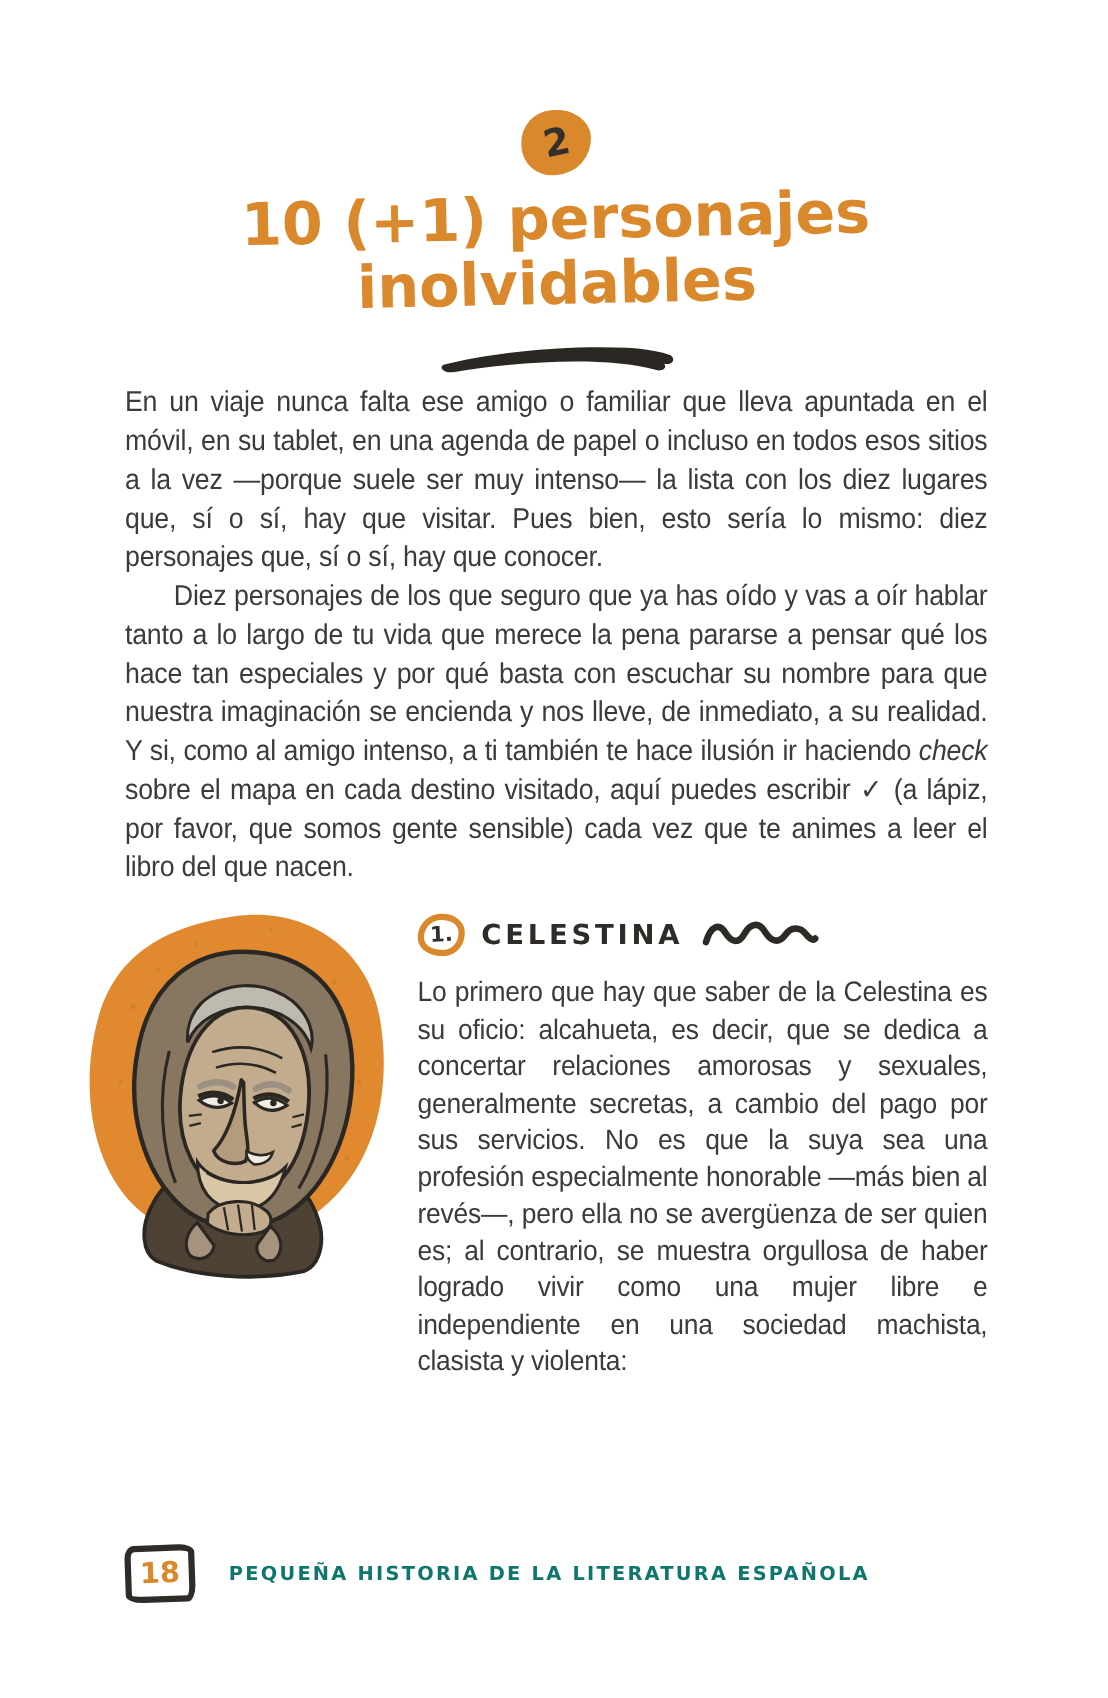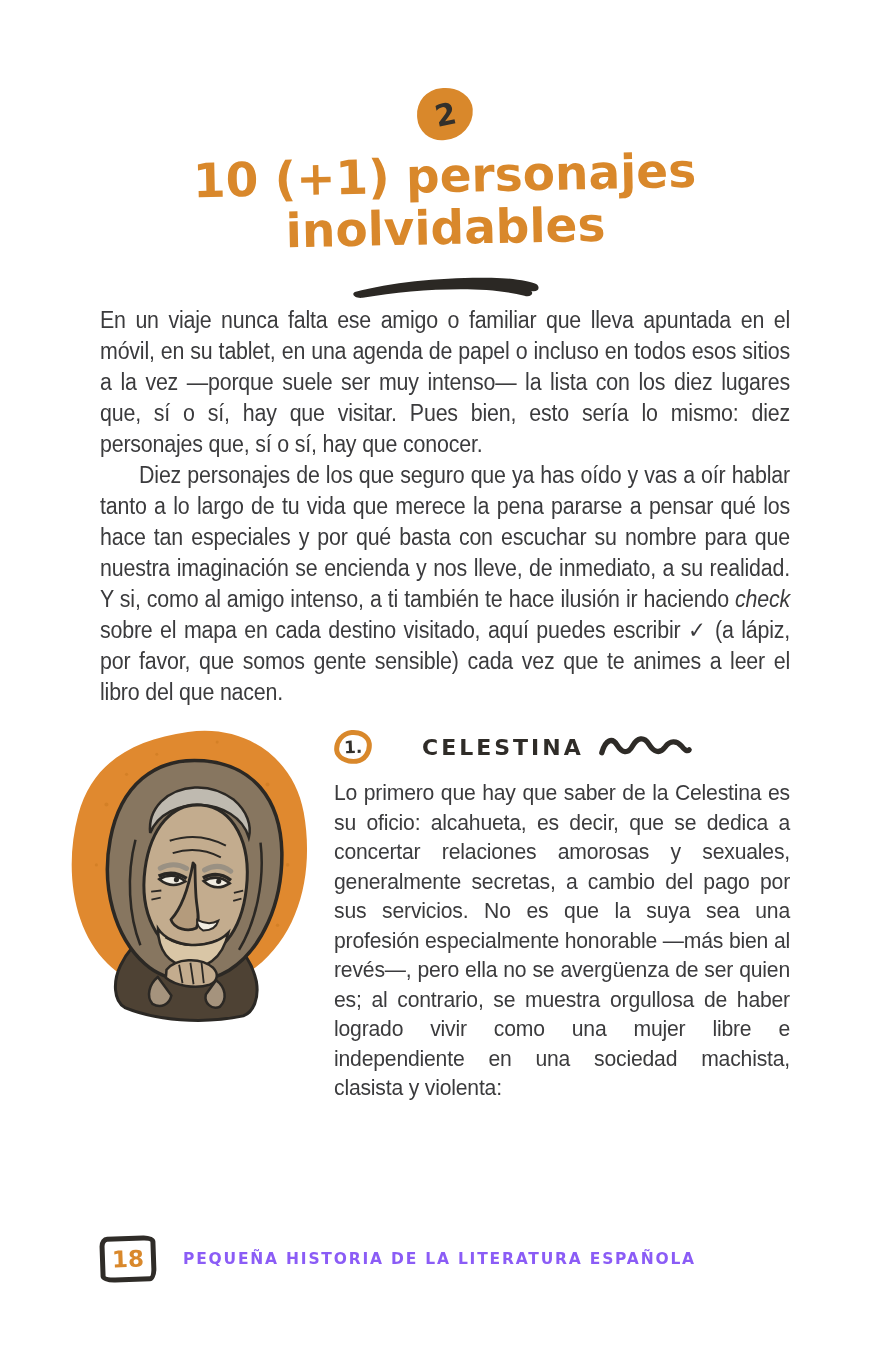--- a/index.html
+++ b/index.html
@@ -81,21 +81,20 @@
   .section-ring span {
     font-family: "DejaVu Sans", sans-serif;
     font-weight: 700; font-size: 17px; color: #33302B;
     transform: rotate(4deg);
   }
   .section-title {
     font-family: "DejaVu Sans", sans-serif;
     font-weight: 700; font-size: 22px;
     letter-spacing: 3px;
     color: #2F2C28;
-    margin-left: 37px;
   }
   .section-body {
     font-size: 22.5px;
     line-height: 29.5px;
     letter-spacing: -0.2px;
     text-align: justify;
     transform: scaleX(0.94);
     transform-origin: 0 0;
     width: calc(100% / 0.94);
   }
@@ -114,21 +113,21 @@
     display: flex; align-items: center; justify-content: center;
   }
   .page-box span {
     font-family: "DejaVu Sans", sans-serif;
     font-weight: 700; font-size: 23px; color: #D9882B;
   }
   .book-title {
     font-family: "DejaVu Sans", sans-serif;
     font-weight: 700; font-size: 15.5px;
     letter-spacing: 1.8px;
-    color: #8b5cf6;
+    color: #0f766e;
   }
 </style>
 </head>
 <body>
 
 <div class="page">
 
   <div class="chapter-badge">
     <span>2</span>
   </div>

